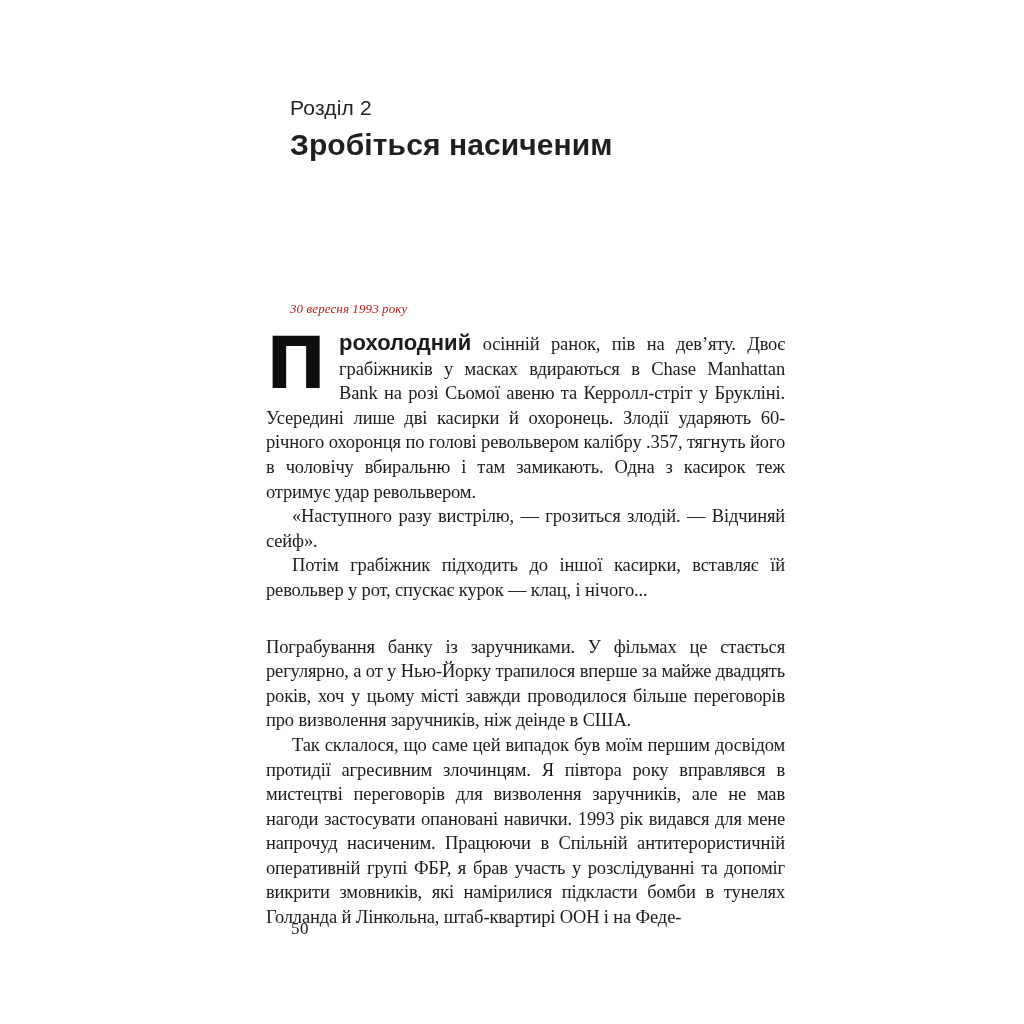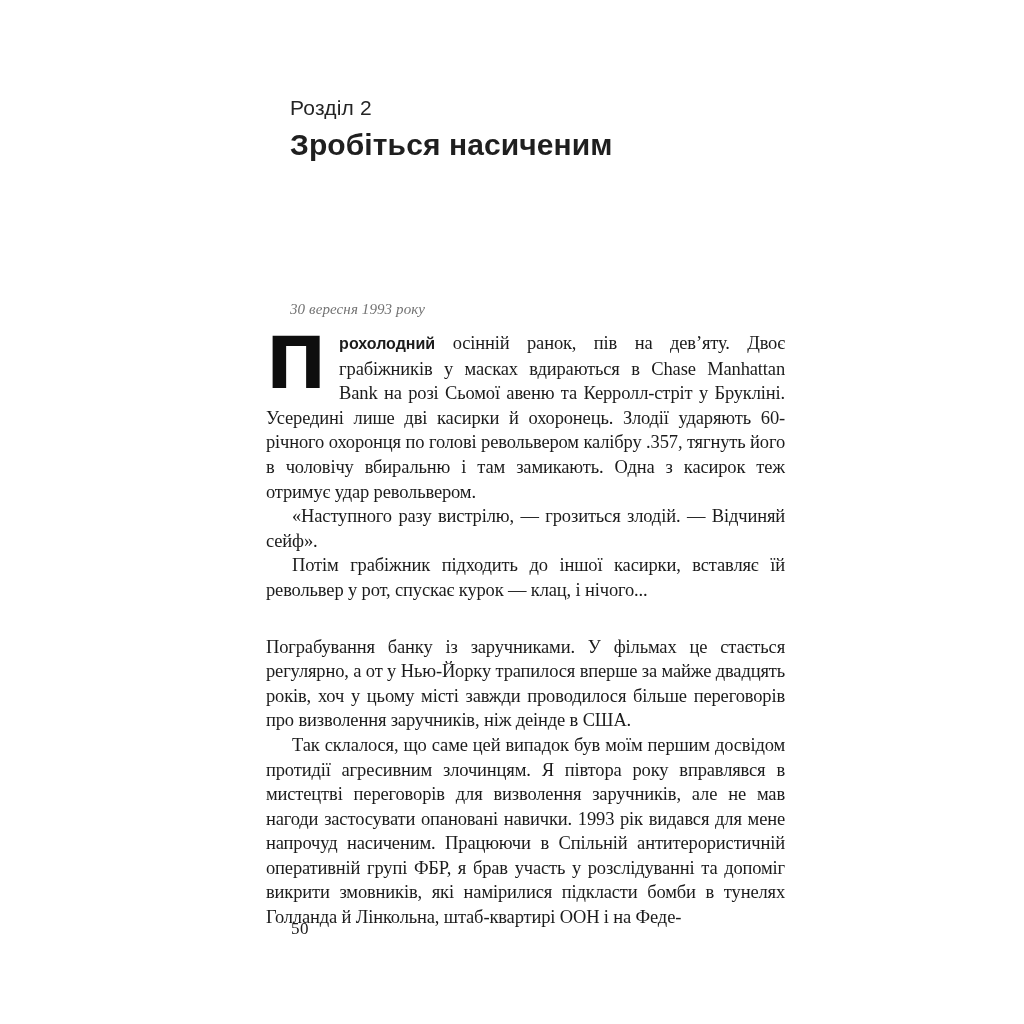--- a/index.html
+++ b/index.html
@@ -36,23 +36,23 @@
     font-weight: 700;
     letter-spacing: 0.1px;
     line-height: 1.05;
     color: #1f1f1f;
   }
   .date-line {
     position: absolute;
     left: 290px;
     top: 301px;
     font-style: italic;
-    font-size: 15px;
+    font-size: 13px;
     letter-spacing: 0.1px;
-    color: #737373;
+    color: #b91c1c;
   }
   .body-text {
     position: absolute;
     left: 266px;
     top: 331px;
     width: 519px;
     font-size: 18.5px;
     line-height: 24.6px;
     letter-spacing: -0.15px;
     text-align: justify;
@@ -73,21 +73,21 @@
     font-family: "DejaVu Sans", sans-serif;
     font-weight: 700;
     font-size: 72px;
     line-height: 57px;
     margin: 4px 13px 0 0;
     color: #0e0e0e;
   }
   .lead-bold {
     font-family: "Liberation Sans", sans-serif;
     font-weight: 700;
-    font-size: 16px;
+    font-size: 22px;
     letter-spacing: 0;
   }
   .page-number {
     position: absolute;
     left: 291px;
     top: 919px;
     font-size: 17px;
     letter-spacing: 0.5px;
     color: #1b1b1b;
   }

